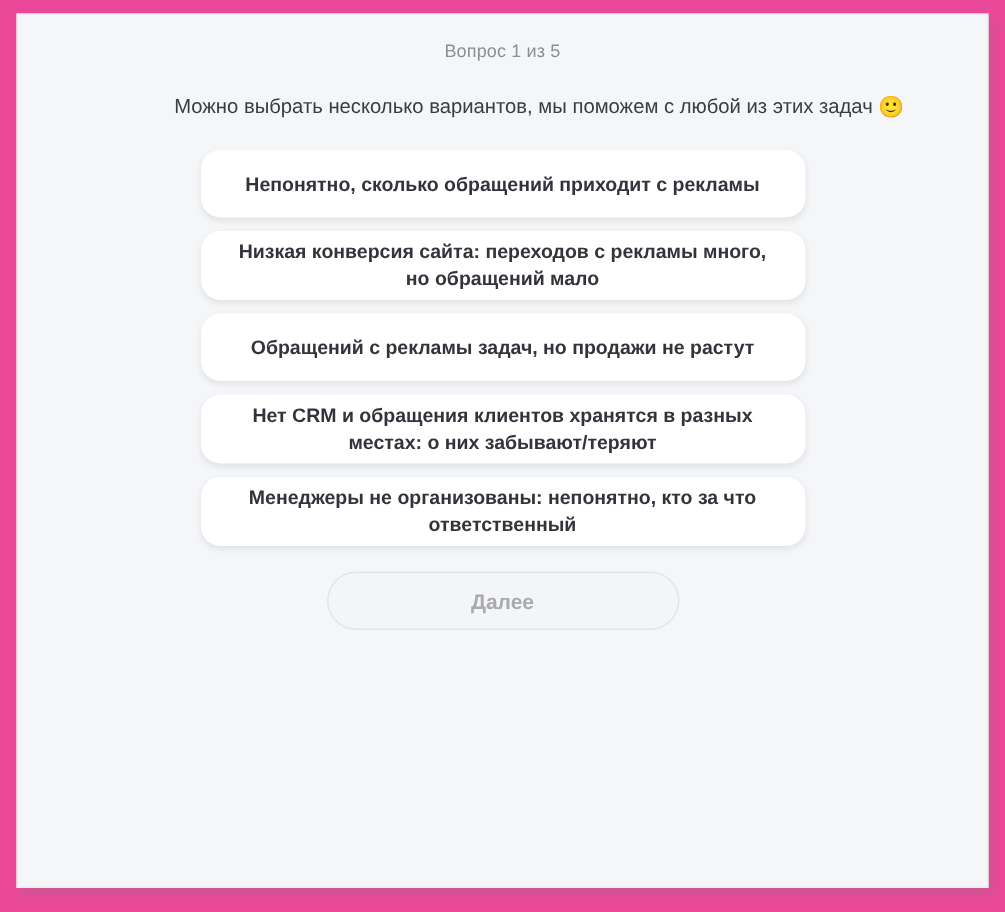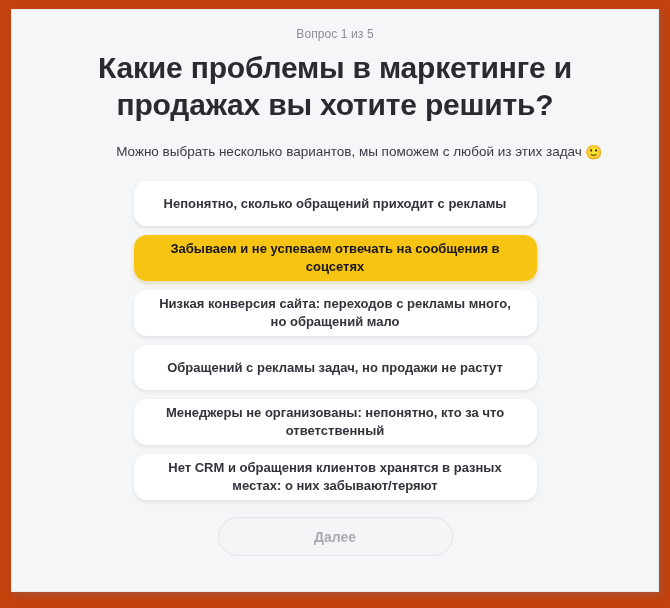--- a/index.html
+++ b/index.html
@@ -13,21 +13,21 @@
     overflow: hidden;
     font-family: "Liberation Sans", "DejaVu Sans", sans-serif;
   }
 
   
   .screen {
     position: relative;
     width: 670px;
     height: 608px;
     box-sizing: border-box;
-    background: #c2410c;
+    background: #ec4899;
     padding: 9px 21px 16px 11px;
   }
 
   .quiz-card {
     position: relative;
     box-sizing: border-box;
     width: 648px;
     height: 583px;
     background: #f5f6f8;
     border: 1px solid #ececee;
@@ -140,45 +140,41 @@
 </style>
 </head>
 <body>
 
 <div class="screen">
   <div class="quiz-card">
     <div class="inner">
 
       <div class="step-counter">Вопрос 1 из 5</div>
 
-      <h1 class="question-title">Какие проблемы в маркетинге и продажах вы хотите решить?</h1>
 
       <p class="subtitle">
         <span>Можно выбрать несколько вариантов, мы поможем с любой из этих задач</span>
         <span class="emoji">🙂</span>
       </p>
 
       <div class="options" id="options-list">
           <div class="option">
             <span class="option-label">Непонятно, сколько обращений приходит с рекламы</span>
           </div>
-          <div class="option selected">
-            <span class="option-label">Забываем и не успеваем отвечать на сообщения в соцсетях</span>
-          </div>
           <div class="option">
             <span class="option-label">Низкая конверсия сайта: переходов с рекламы много, но обращений мало</span>
           </div>
           <div class="option">
             <span class="option-label">Обращений с рекламы задач, но продажи не растут</span>
           </div>
           <div class="option">
-            <span class="option-label">Менеджеры не организованы: непонятно, кто за что ответственный</span>
+            <span class="option-label">Нет CRM и обращения клиентов хранятся в разных местах: о них забывают/теряют</span>
           </div>
           <div class="option">
-            <span class="option-label">Нет CRM и обращения клиентов хранятся в разных местах: о них забывают/теряют</span>
+            <span class="option-label">Менеджеры не организованы: непонятно, кто за что ответственный</span>
           </div>
         </div>
 
       <div class="next-wrap">
         <button class="next-button">Далее</button>
       </div>
 
     </div>
   </div>
 </div>

